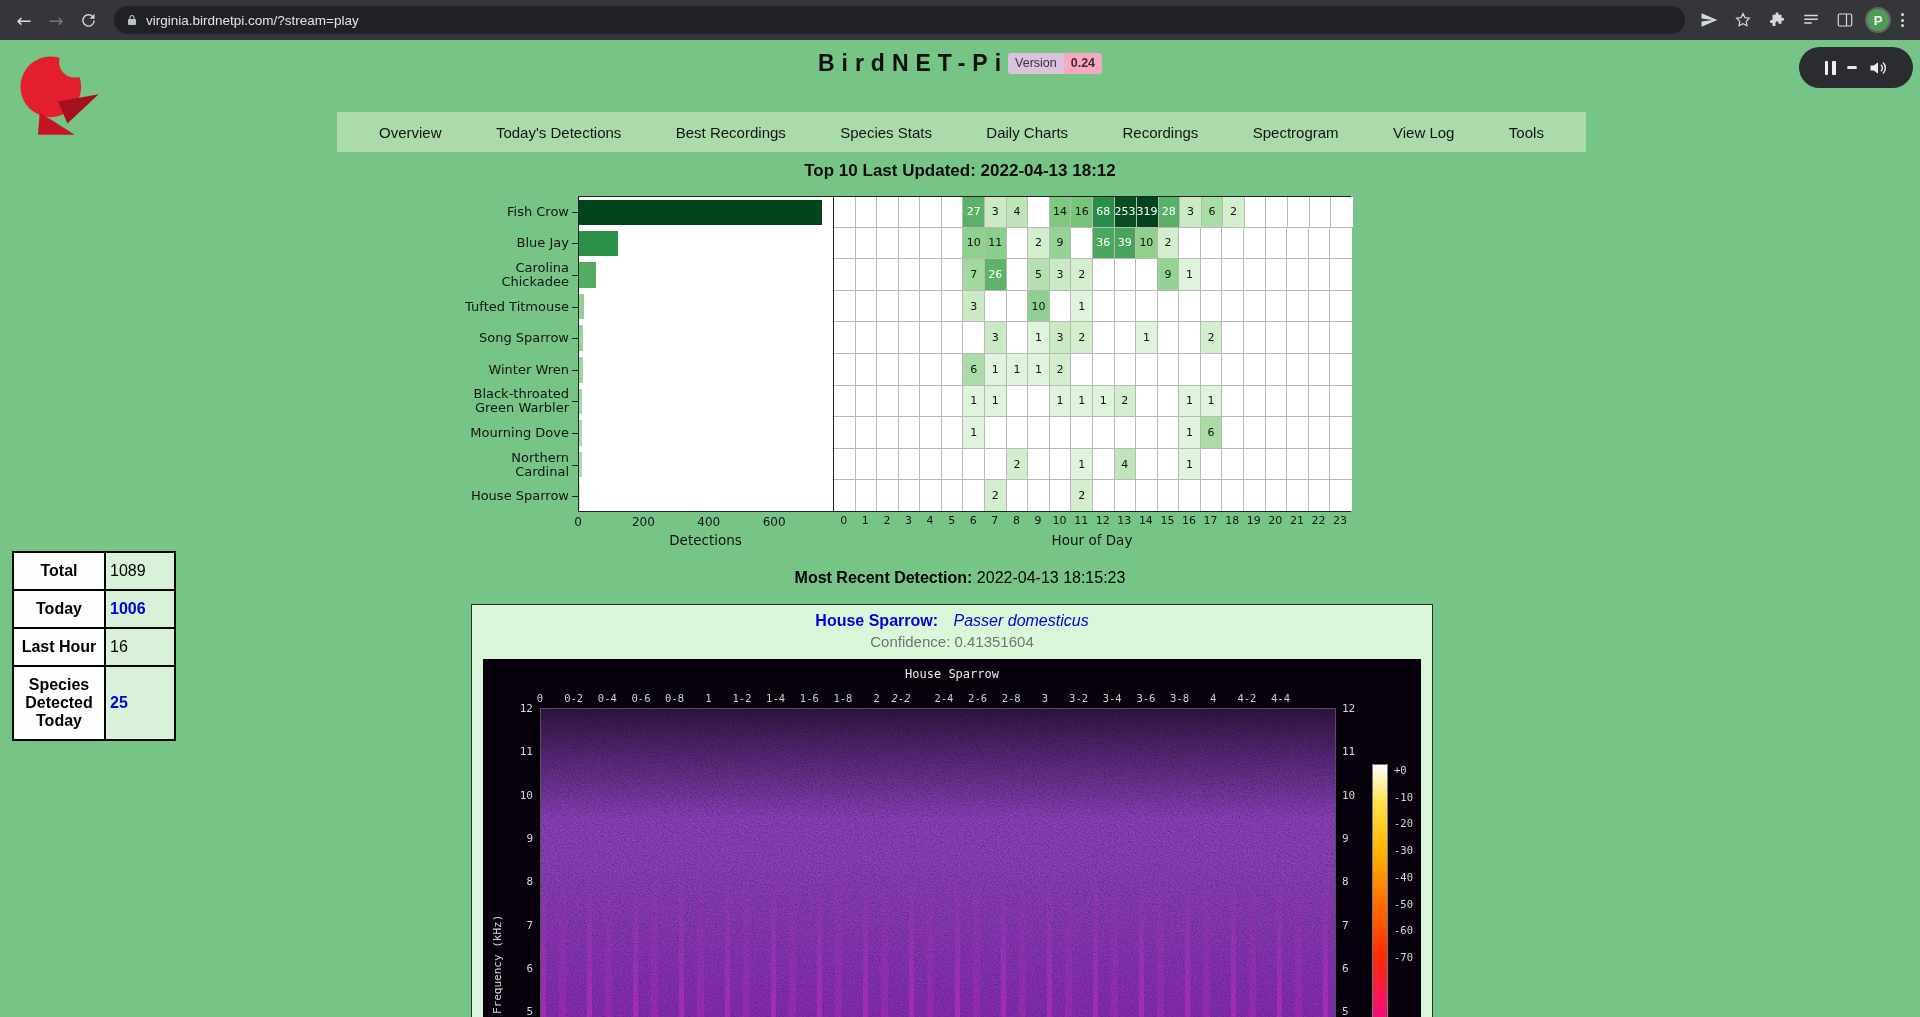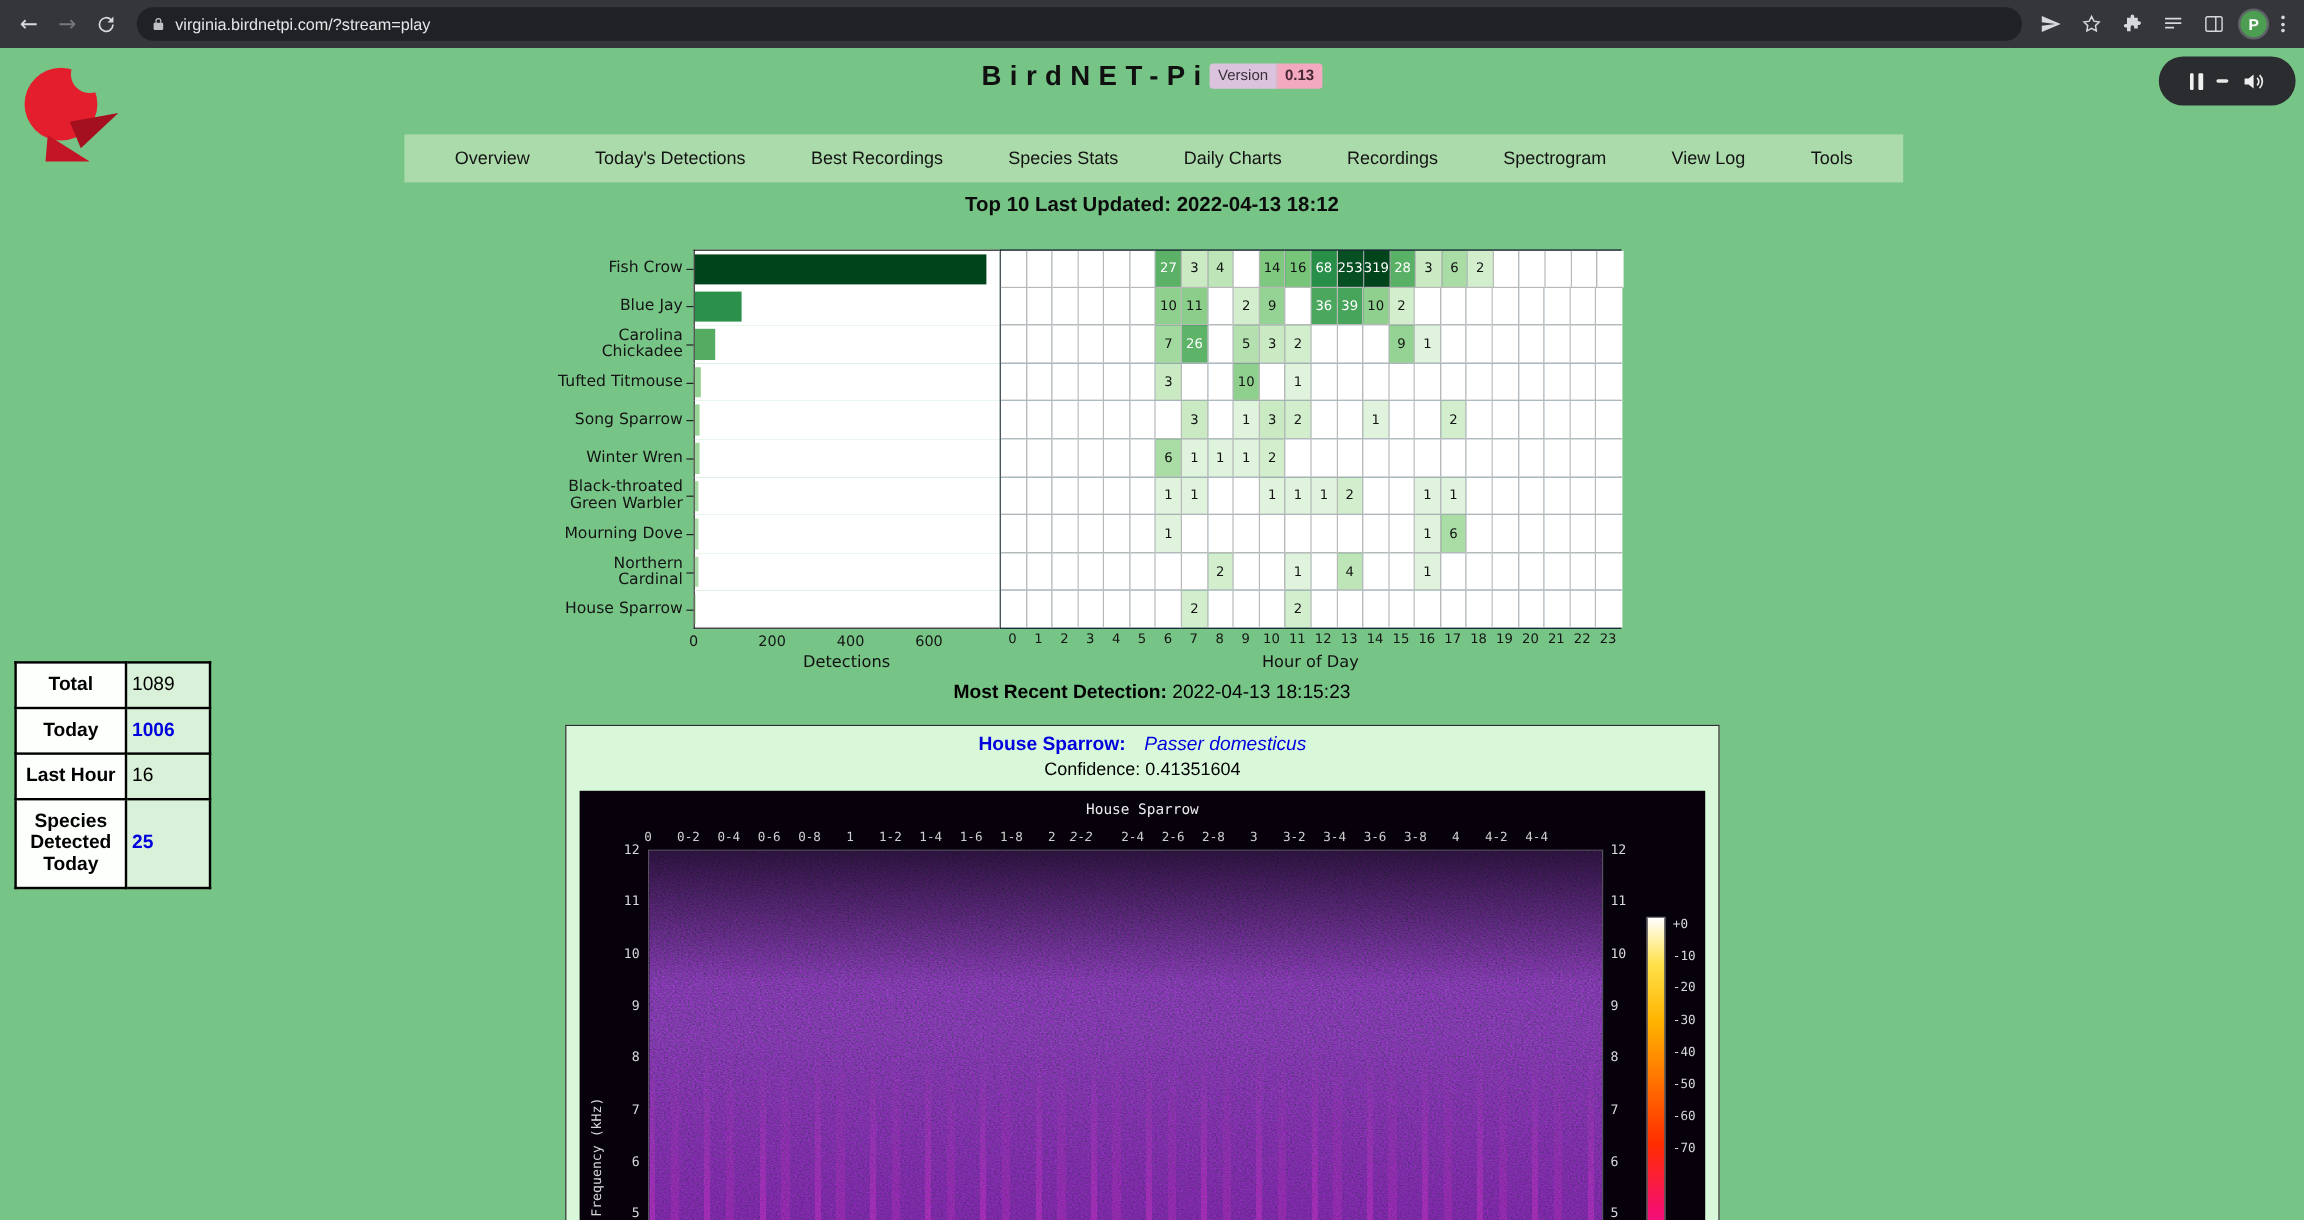--- a/index.html
+++ b/index.html
@@ -34,21 +34,21 @@
   
   .nav{position:absolute;top:112px;left:337px;width:1249px;height:40px;background:#abdbab;display:flex;align-items:center;justify-content:space-between;padding:0 42px;}
   .nav-item{font-size:15px;color:#141414;cursor:pointer;white-space:nowrap;}
 
   
   .top10-heading{position:absolute;top:161px;left:0;right:0;text-align:center;font-size:17px;font-weight:bold;color:#0c0c0c;}
   .recent{position:absolute;top:569px;left:0;right:0;text-align:center;font-size:16px;color:#000;}
   .recent-label{font-weight:bold;}
 
   
-  .chart{position:absolute;left:320px;top:208px;font-family:"DejaVu Sans",sans-serif;}
+  .chart{position:absolute;left:320px;top:196px;font-family:"DejaVu Sans",sans-serif;}
   .sp-row{display:flex;height:31.6px;}
   .sp-label{width:258px;display:flex;align-items:center;justify-content:flex-end;text-align:right;padding-right:9px;font-size:13px;line-height:1.08;color:#141414;white-space:pre-line;}
   .bar-cell{width:255px;background:#fff;border-left:1px solid #222;position:relative;}
   .bar-cell::before{content:"";position:absolute;left:-7px;top:50%;width:6px;height:1px;background:#222;}
   .bar{position:absolute;left:0;top:3px;bottom:3px;}
   .heat-wrap{width:518px;display:flex;border-left:1px solid #222;border-right:1px solid #222;background:#0c4a6e;}
   .heat-cell{flex:0 0 21.583px;display:flex;align-items:center;justify-content:center;font-size:11px;color:#111;border-right:1px solid #b9b9b9;border-bottom:1px solid #b9b9b9;background:#fff;}
   .heat-cell:last-child{border-right:none;}
   .sp-row.first .bar-cell,.sp-row.first .heat-wrap{border-top:1px solid #222;}
   .sp-row.last .bar-cell,.sp-row.last .heat-wrap{border-bottom:1px solid #222;}
@@ -69,21 +69,21 @@
   .stats td{border:2px solid #000;}
   .st-label{width:92px;background:#fcfffc;font-weight:bold;font-size:16px;text-align:center;padding:9px 5px;color:#000;}
   .st-value{width:70px;background:#d8f1d8;font-size:16px;text-align:left;padding:9px 4px;color:#000;}
   .st-link{color:#0000dd;font-weight:bold;cursor:pointer;}
 
   
   .det-panel{position:absolute;left:471px;top:604px;width:962px;height:520px;background:#d9f8d9;border:1px solid #2c2c2c;text-align:center;padding-top:7px;}
   .det-title{font-size:16px;}
   .det-common{color:#0000dd;font-weight:bold;cursor:pointer;}
   .det-sci{color:#0000dd;font-style:italic;margin-left:11px;cursor:pointer;}
-  .det-conf{font-size:15px;margin-top:3px;color:#000000;}
+  .det-conf{font-size:15px;margin-top:3px;color:#737373;}
 
   
   .spec{position:relative;margin:9px auto 0;width:938px;height:540px;background:#07010c;font-family:"DejaVu Sans Mono",monospace;color:#d8d8d8;text-align:left;}
   .spec-title{position:absolute;top:8px;left:0;width:100%;text-align:center;font-size:12px;color:#ececec;}
   .spec-xt{position:absolute;top:33px;transform:translateX(-50%);font-size:10.5px;color:#cfcfcf;white-space:nowrap;}
   .spec-plot{position:absolute;left:57px;top:49px;width:796px;height:480px;border:1px solid #554f5e;overflow:hidden;}
   .spec-noise{position:absolute;left:0;top:0;width:100%;height:100%;}
   .spec-darktop{position:absolute;left:0;right:0;top:0;height:110px;background:linear-gradient(to bottom,rgba(4,0,10,0.68),rgba(4,0,10,0));}
   .spec-glow{position:absolute;left:0;right:0;top:150px;height:330px;background:linear-gradient(to bottom,rgba(90,8,130,0),rgba(120,12,160,0.38) 55%,rgba(165,18,185,0.46));}
   .spec-streaks{position:absolute;left:0;right:0;top:165px;height:315px;
@@ -158,21 +158,21 @@
   <circle cx="40" cy="40" r="33" fill="#e31e2d"></circle>
   <circle cx="66" cy="13" r="17" fill="#77c487"></circle>
   <polygon points="48,56 92,48 58,80" fill="#a5101f"></polygon>
   <polygon points="28,68 66,92 26,92" fill="#c41527"></polygon>
 </svg>
 
 <div class="title-row">
   <span class="app-title">BirdNET-Pi</span>
   <span class="version-badge">
     <span class="vb-label">Version</span>
-    <span class="vb-value">0.13</span>
+    <span class="vb-value">0.24</span>
   </span>
 </div>
 
 <div class="player">
   <span class="pause">
       <i></i>
       <i></i>
     </span>
   <span class="seek-dash"></span>
   <span style="display:flex;">

